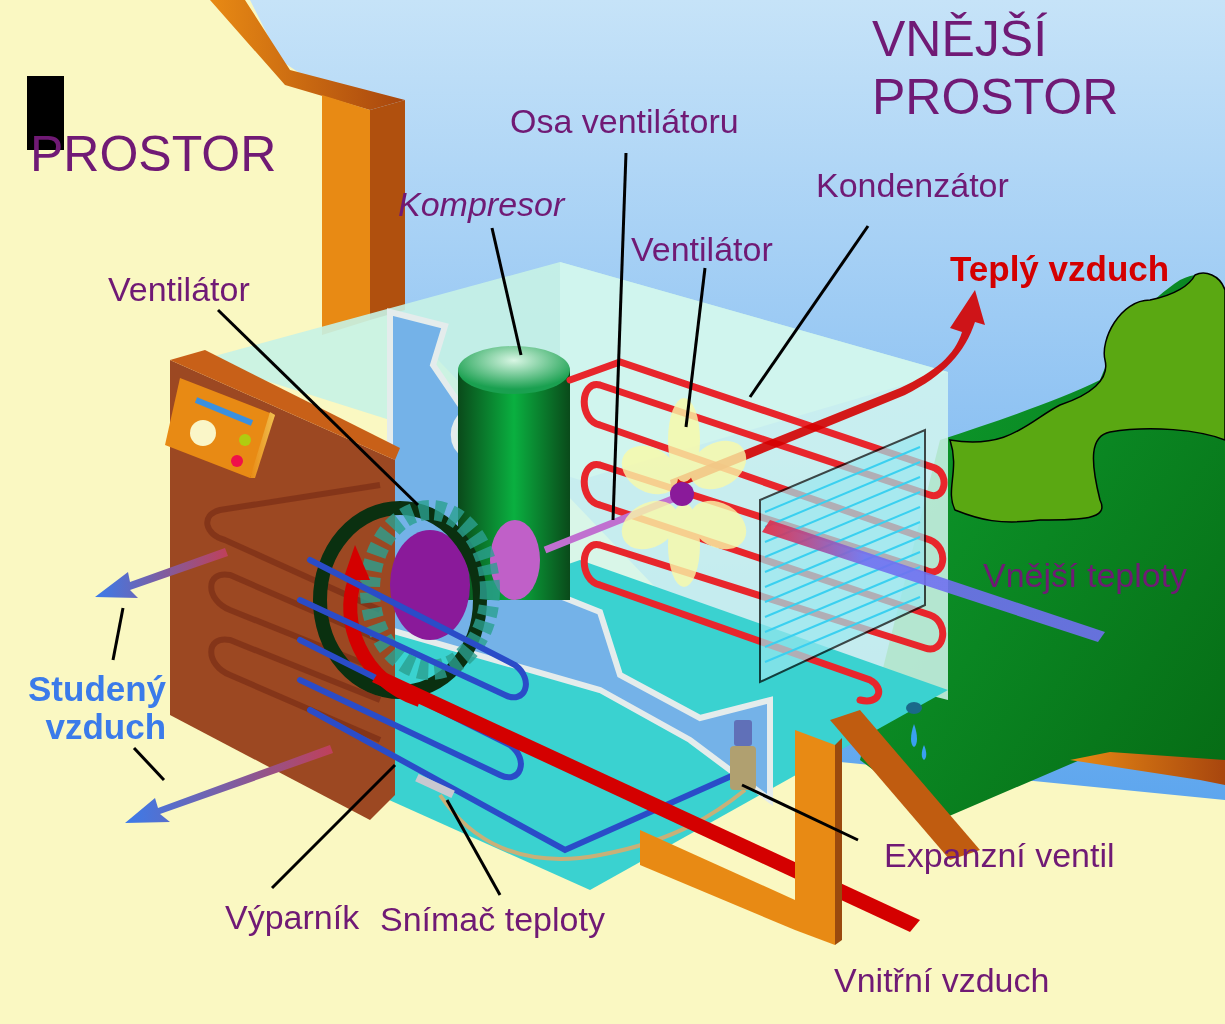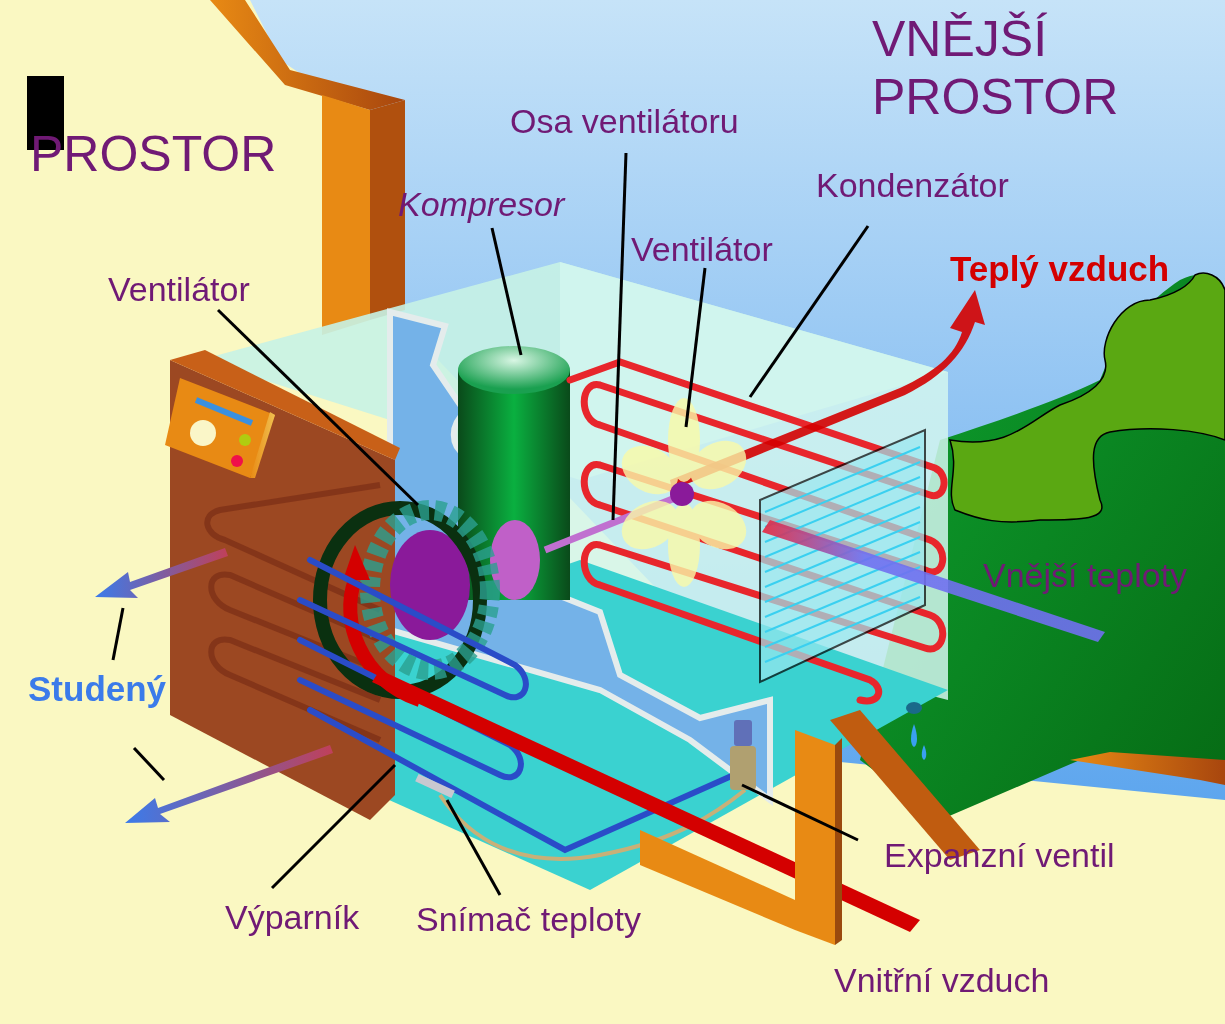--- a/index.html
+++ b/index.html
@@ -172,17 +172,18 @@
 
 <div class="lbl mid" style="left:108px;top:272px;">Ventilátor</div>
 <div class="lbl mid" style="left:398px;top:187px;font-style:italic;">Kompresor</div>
 <div class="lbl mid" style="left:510px;top:104px;">Osa ventilátoru</div>
 <div class="lbl mid" style="left:631px;top:232px;">Ventilátor</div>
 <div class="lbl mid" style="left:816px;top:168px;">Kondenzátor</div>
 <div class="lbl red-bold" style="left:927px;top:251px;margin-left:23px;">Teplý vzduch</div>
 <div class="lbl mid" style="left:983px;top:558px;">Vnější teploty</div>
 <div class="lbl blue-bold" style="left:28px;top:670px;">
   <div>Studený</div>
+  <div>vzduch</div>
 </div>
 <div class="lbl mid" style="left:181px;top:900px;margin-left:44px;">Výparník</div>
-<div class="lbl mid" style="left:380px;top:902px;margin-left:36px;">Snímač teploty</div>
+<div class="lbl mid" style="left:380px;top:902px;">Snímač teploty</div>
 <div class="lbl mid" style="left:884px;top:838px;">Expanzní ventil</div>
 <div class="lbl mid" style="left:834px;top:953px;margin-top:10px;">Vnitřní vzduch</div>
 
 </body></html>

